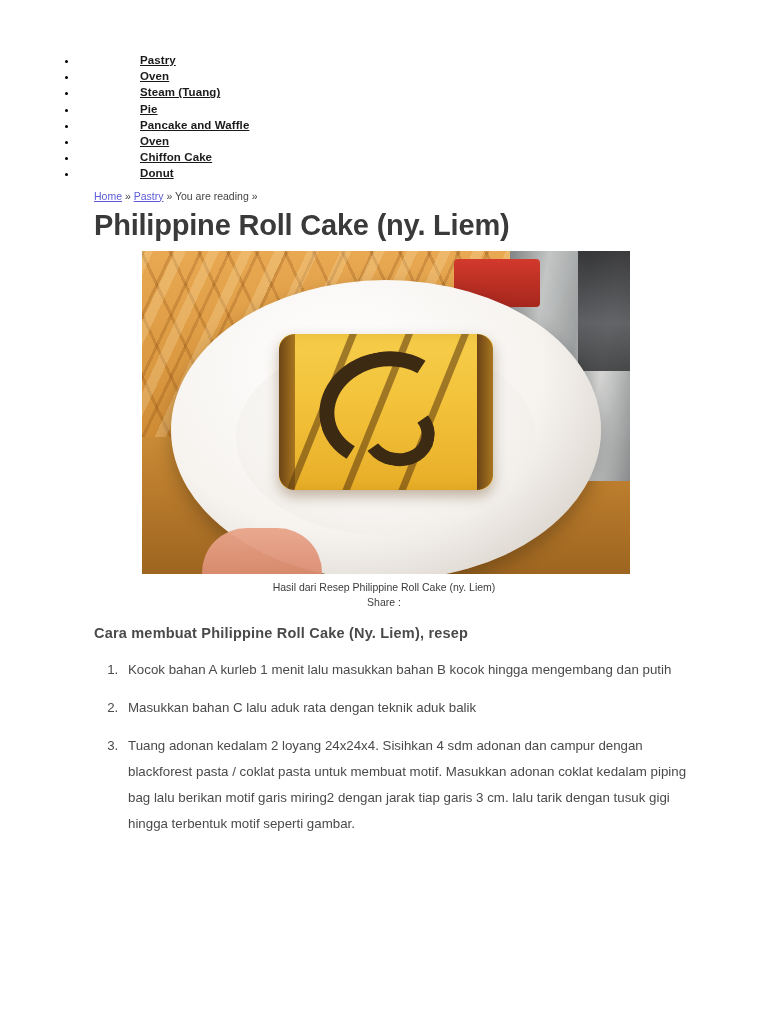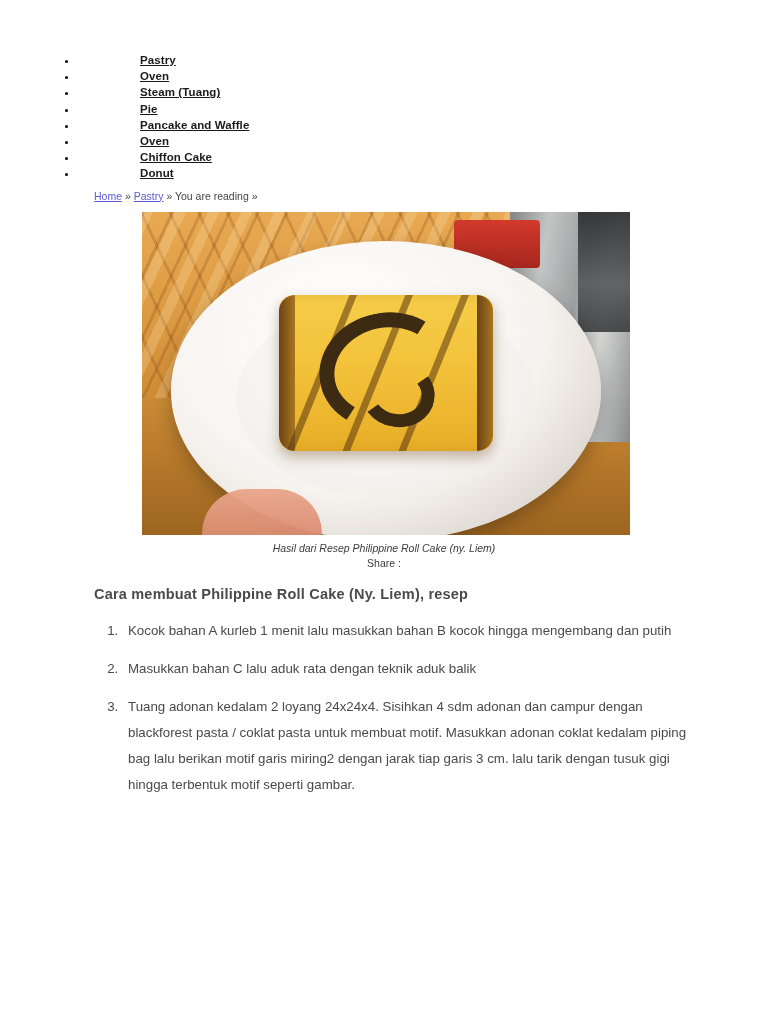--- a/index.html
+++ b/index.html
@@ -188,21 +188,20 @@
     border-radius: 60px 60px 10px 10px;
     background: linear-gradient(180deg, #e9a58a 0%, #d98a6e 100%);
     opacity: 0.95;
   }
 
   
   .caption {
     margin: 6px 0 0 0;
     text-align: center;
     font-size: 10.5px;
-    font-style: italic;
     color: #3b3b3b;
     line-height: 14px;
   }
   .share-line {
     text-align: center;
     font-size: 10.5px;
     color: #3b3b3b;
     line-height: 14px;
     margin-top: 1px;
   }
@@ -244,20 +243,21 @@
   </ul>
 
   <div class="breadcrumb">
     <a href="#">Home</a>
     <span class="sep">»</span>
     <a href="#">Pastry</a>
     <span class="sep">»</span>
     <span>You are reading »</span>
   </div>
 
+  <h1 class="post-title">Philippine Roll Cake (ny. Liem)</h1>
 
   <div class="photo-wrap">
     <div class="photo">
       <div class="bg-weave"></div>
       <div class="bg-lower"></div>
       <div class="metal-strip"></div>
       <div class="metal-strip2"></div>
       <div class="red-thing"></div>
       <div class="plate">
         <div class="plate-inner"></div>

